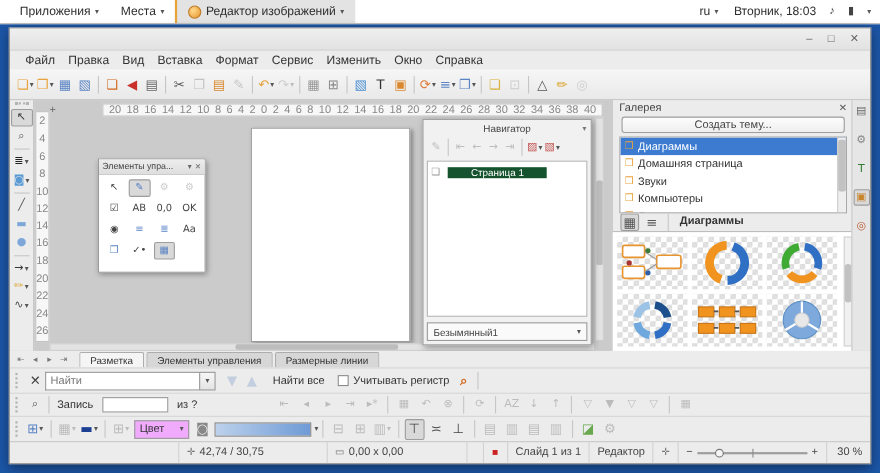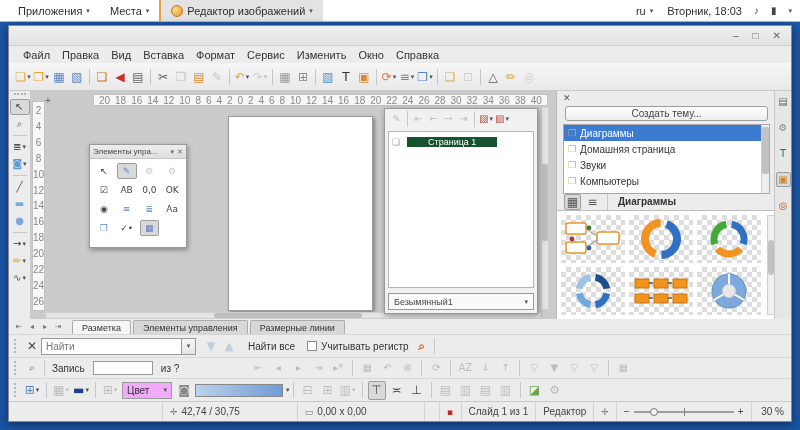--- a/index.html
+++ b/index.html
@@ -454,20 +454,24 @@
           <span class="tbtn">
             <span class="glyph" style="color: rgb(68, 68, 68);">✓•</span>
           </span>
           <span class="tbtn active">
             <span class="glyph" style="color: rgb(91, 132, 196);">▦</span>
           </span>
         </div>
     </div>
 
     <div class="navwin">
+      <div class="navhead">
+        <span>Навигатор</span>
+        <span class="hic">▾</span>
+      </div>
       <div class="navtb">
           <span class="tbtn disabled">
             <span class="glyph">✎</span>
           </span>
           <span class="tsep"></span>
           <span class="tbtn disabled">
             <span class="glyph">⇤</span>
           </span>
           <span class="tbtn disabled">
             <span class="glyph">←</span>
@@ -495,20 +499,21 @@
         </div>
       </div>
       <div class="navsel">
         <span>Безымянный1</span>
         <span class="caret">▾</span>
       </div>
     </div>
 
     <div class="gallery">
       <div class="ghead">
+        <span class="ttl">Галерея</span>
         <span class="gclose">✕</span>
       </div>
       <div class="gbtn">
         <span>Создать тему...</span>
       </div>
       <div class="flist">
         <span style="display:flex;flex-direction:column">
             <span class="tbtn selected">
               <span class="licon">❒</span>
               <span class="tlabel">Диаграммы</span>

